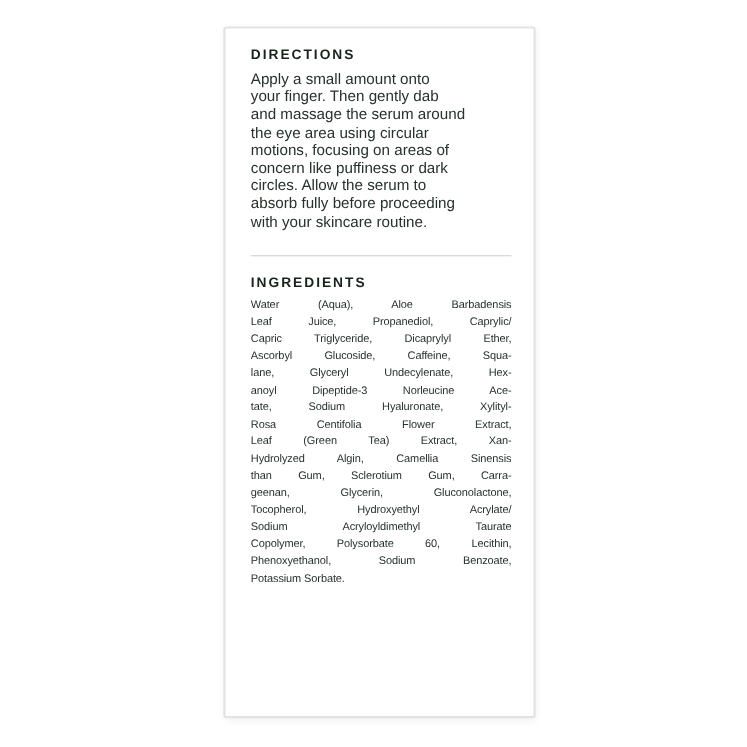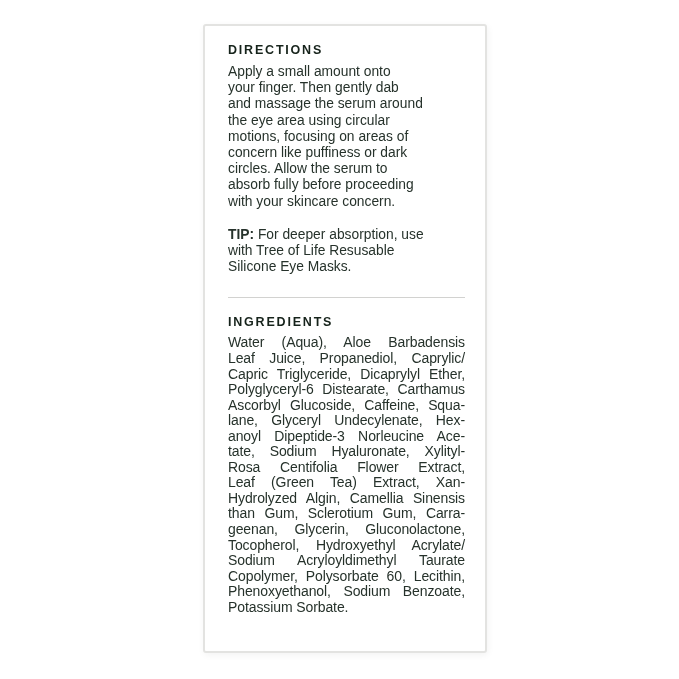--- a/index.html
+++ b/index.html
@@ -49,21 +49,21 @@
   }
   .para .line { white-space: pre-wrap; }
   .tip-label { font-weight: 700; }
   .divider {
     border: 0;
     border-top: 1.5px solid var(--divider);
     margin: 22px 0 16px 0;
   }
   .para.ingredients {
     margin: 0;
-    font-size: 14px;
+    font-size: 10px;
     line-height: 15.55px;
     letter-spacing: -0.1px;
   }
   .para.ingredients .line {
     text-align: justify;
     text-align-last: justify;
   }
   .para.ingredients .line:last-child {
     text-align-last: left;
   }
@@ -78,39 +78,32 @@
 
     <div class="para">
         <div class="line">Apply a small amount onto</div>
         <div class="line">your finger. Then gently dab</div>
         <div class="line">and massage the serum around</div>
         <div class="line">the eye area using circular</div>
         <div class="line">motions, focusing on areas of</div>
         <div class="line">concern like puffiness or dark</div>
         <div class="line">circles. Allow the serum to</div>
         <div class="line">absorb fully before proceeding</div>
-        <div class="line">with your skincare concern.</div>
+        <div class="line">with your skincare routine.</div>
       </div>
 
-    <div class="para tip">
-      <div class="line"><span class="tip-label">TIP:</span><span> For deeper absorption, use</span></div>
-
-    <div class="line">with Tree of Life Resusable</div>
-        <div class="line">Silicone Eye Masks.</div>
-      </div>
 
     <hr class="divider">
 
     <h2 class="heading ingredients-heading">INGREDIENTS</h2>
 
     <div class="para ingredients">
         <div class="line">Water (Aqua), Aloe Barbadensis</div>
         <div class="line">Leaf Juice, Propanediol, Caprylic/</div>
         <div class="line">Capric Triglyceride, Dicaprylyl Ether,</div>
-        <div class="line">Polyglyceryl-6 Distearate, Carthamus</div>
         <div class="line">Ascorbyl Glucoside, Caffeine, Squa-</div>
         <div class="line">lane, Glyceryl Undecylenate, Hex-</div>
         <div class="line">anoyl Dipeptide-3 Norleucine Ace-</div>
         <div class="line">tate, Sodium Hyaluronate, Xylityl-</div>
         <div class="line">Rosa Centifolia Flower Extract,</div>
         <div class="line">Leaf (Green Tea) Extract, Xan-</div>
         <div class="line">Hydrolyzed Algin, Camellia Sinensis</div>
         <div class="line">than Gum, Sclerotium Gum, Carra-</div>
         <div class="line">geenan, Glycerin, Gluconolactone,</div>
         <div class="line">Tocopherol, Hydroxyethyl Acrylate/</div>

